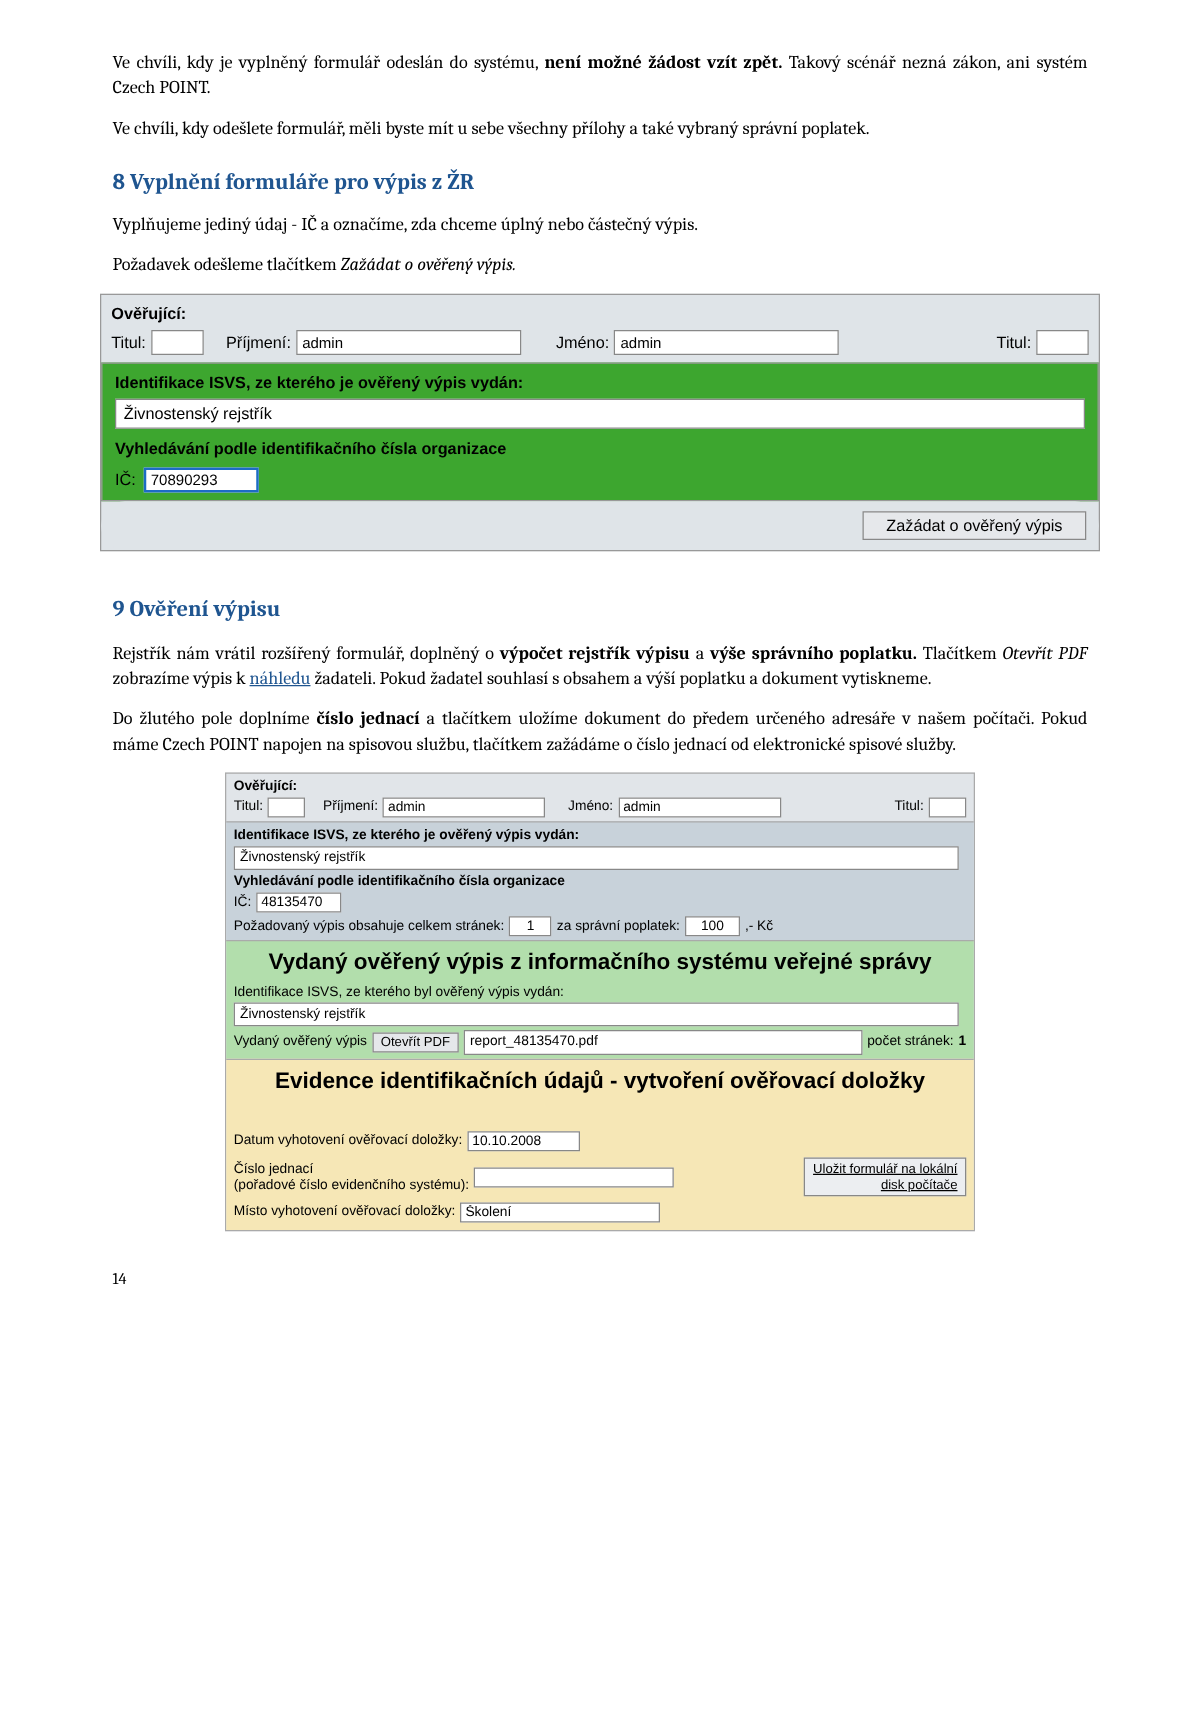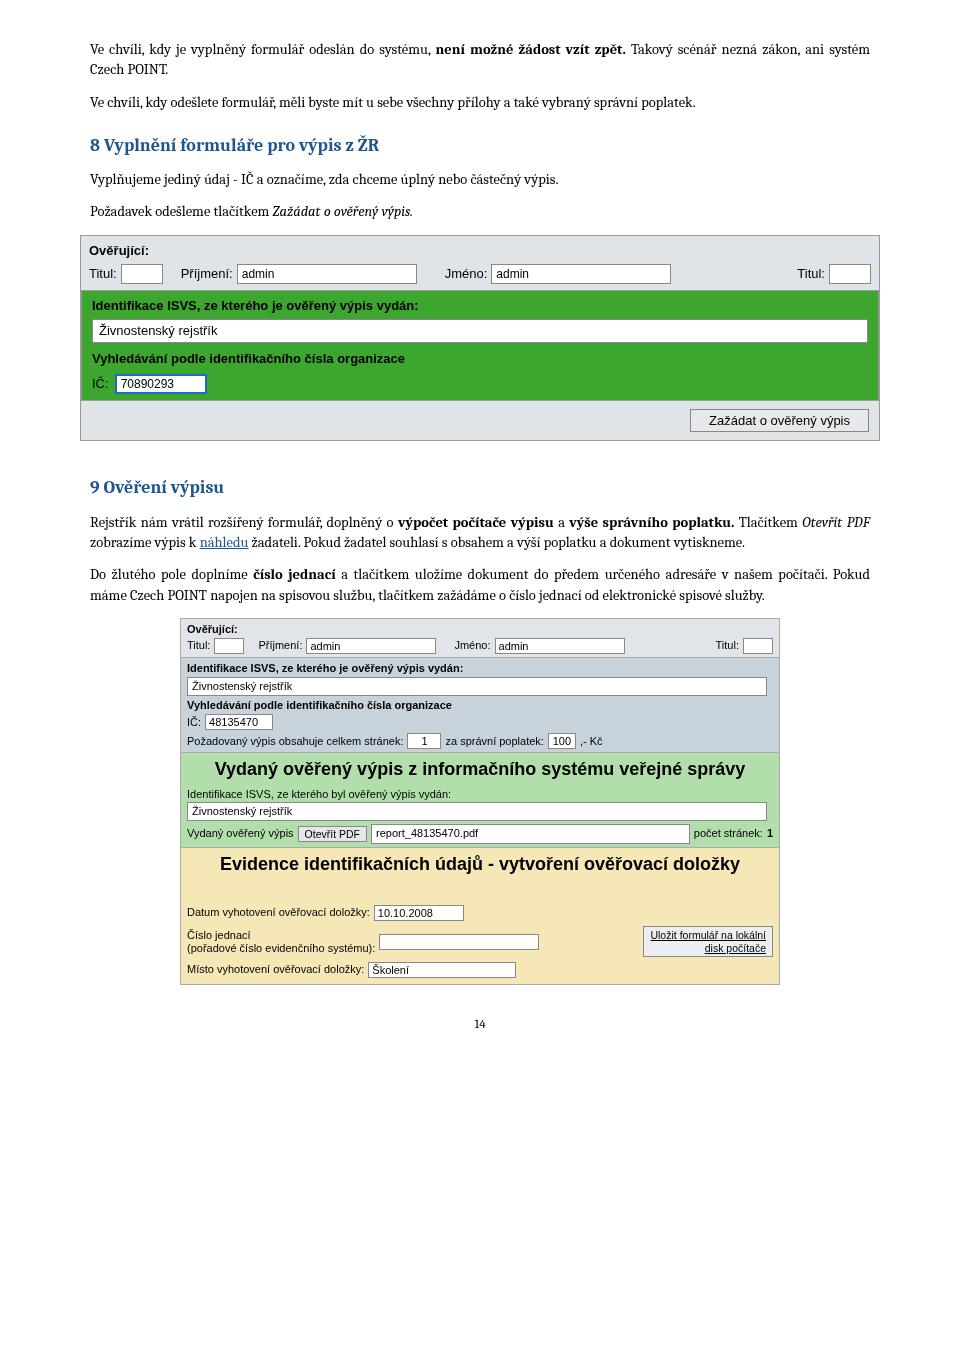--- a/index.html
+++ b/index.html
@@ -86,21 +86,21 @@
     padding: 0 3px;
     font-size: 11px;
   }
   .form2 .green { background: #b2deac; border-top:1px solid #aaa; }
   .form2 .yellow { background: #f6e7b6; border-top:1px solid #aaa; }
   .form2 .flex { display:flex; align-items:center; gap:4px; }
   .form2 .isvs2 { background:#fff; border:1px solid #888; padding:1px 4px; font-size:11px; display:inline-block; }
   .form2 .title2 { text-align:center; font-weight:bold; font-size:18px; padding:4px; }
   .form2 .btn2 { background:#e5e7ea; border:1px solid #888; padding:1px 6px; font-size:10.5px; }
   .form2 .savebtn { background:#eceef1; border:1px solid #888; font-size:10.5px; padding:2px 6px; text-align:right; line-height:1.2;text-decoration:underline; }
-  .pagenum { text-align:center; font-size:13px; margin-top:6px;}
+  .pagenum { text-align:left; font-size:13px; margin-top:6px;}
 </style>
 </head>
 <body>
 
 <p><span>Ve chvíli, kdy je vyplněný formulář odeslán do systému, </span><span class="bold">není možné žádost vzít zpět.</span><span> Takový scénář nezná zákon, ani systém Czech POINT.</span></p>
 
 <p>Ve chvíli, kdy odešlete formulář, měli byste mít u sebe všechny přílohy a také vybraný správní poplatek.</p>
 
 <h2>8   Vyplnění formuláře pro výpis z ŽR</h2>
 
@@ -135,21 +135,21 @@
     </div>
   </div>
   <div class="btnrow">
     <button class="zbtn">Zažádat o ověřený výpis</button>
   </div>
 </div>
 
 <h2>9   Ověření výpisu</h2>
 
 <p>
-  <span>Rejstřík nám vrátil rozšířený formulář, doplněný o </span><span class="bold">výpočet počítače výpisu</span><span> a </span><span class="bold">výše správního poplatku.</span><span> Tlačítkem </span><em>Otevřít PDF</em><span> zobrazíme výpis k </span><span class="link">náhledu</span><span> žadateli. Pokud žadatel souhlasí s obsahem a výší poplatku a dokument vytiskneme.</span>
+  <span>Rejstřík nám vrátil rozšířený formulář, doplněný o </span><span class="bold">výpočet rejstřík výpisu</span><span> a </span><span class="bold">výše správního poplatku.</span><span> Tlačítkem </span><em>Otevřít PDF</em><span> zobrazíme výpis k </span><span class="link">náhledu</span><span> žadateli. Pokud žadatel souhlasí s obsahem a výší poplatku a dokument vytiskneme.</span>
 </p>
 
 <p>
   <span>Do žlutého pole doplníme </span><span class="bold">číslo jednací</span><span> a tlačítkem uložíme dokument do předem určeného adresáře v našem počítači. Pokud máme Czech POINT napojen na spisovou službu, tlačítkem zažádáme o číslo jednací od elektronické spisové služby.</span>
 </p>
 
 <div class="form2">
   <div class="sec" style="padding-bottom:0;"><span class="hdr">Ověřující:</span></div>
   <div class="sec flex" style="padding-top:1px;">
     <span>Titul:</span>
@@ -170,21 +170,21 @@
     <div class="isvs2" style="width:99%;">Živnostenský rejstřík</div>
     <div class="hdr" style="margin-top:2px;">Vyhledávání podle identifikačního čísla organizace</div>
     <div class="flex" style="margin-top:1px;">
       <span>IČ:</span>
       <input type="text" style="width: 68px;" value="48135470">
     </div>
     <div class="flex" style="margin-top:3px;">
       <span>Požadovaný výpis obsahuje celkem stránek:</span>
       <input type="text" style="width: 34px; text-align: center;" value="1">
       <span>za správní poplatek:</span>
-      <input type="text" style="width: 28px; text-align: center;" value="100">
+      <input type="text" style="width: 44px; text-align: center;" value="100">
       <span>,- Kč</span>
     </div>
   </div>
 
   <div class="green">
     <div class="title2">Vydaný ověřený výpis z informačního systému veřejné správy</div>
     <div class="sec" style="padding-top:0;">
       <div>Identifikace ISVS, ze kterého byl ověřený výpis vydán:</div>
       <div class="isvs2" style="width:99%;">Živnostenský rejstřík</div>
       <div class="flex" style="margin-top:3px;">
@@ -209,18 +209,18 @@
         <div>(pořadové číslo evidenčního systému):</div>
       </div>
       <input type="text" style="width: 160px;">
       <span style="flex:1"></span>
       <button class="savebtn">
         <span>Uložit formulář na lokální</span><br><span>disk počítače</span>
       </button>
     </div>
     <div class="sec flex" style="padding-top:2px; padding-bottom:6px;">
       <span>Místo vyhotovení ověřovací doložky:</span>
-      <input type="text" style="width: 148px;" value="Školení">
+      <input type="text" style="width: 160px;" value="Školení">
     </div>
   </div>
 </div>
 
 <div class="pagenum">14</div>
 
 </body></html>

